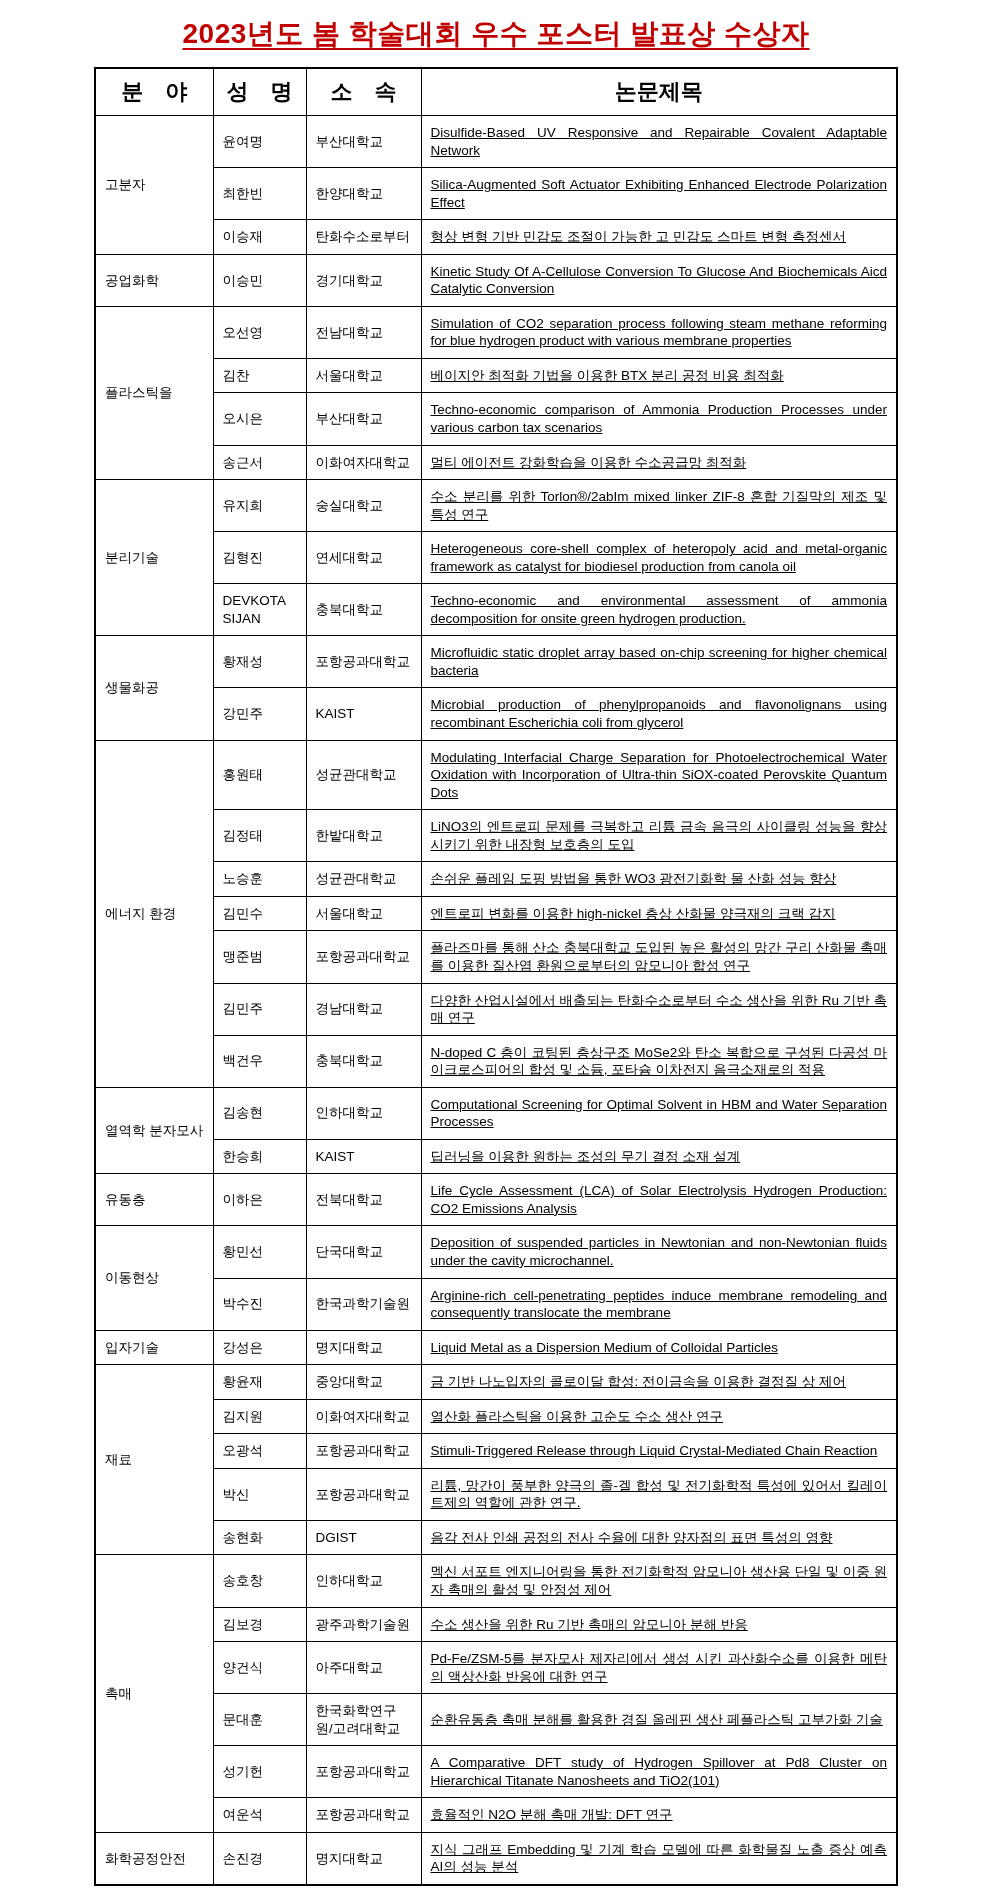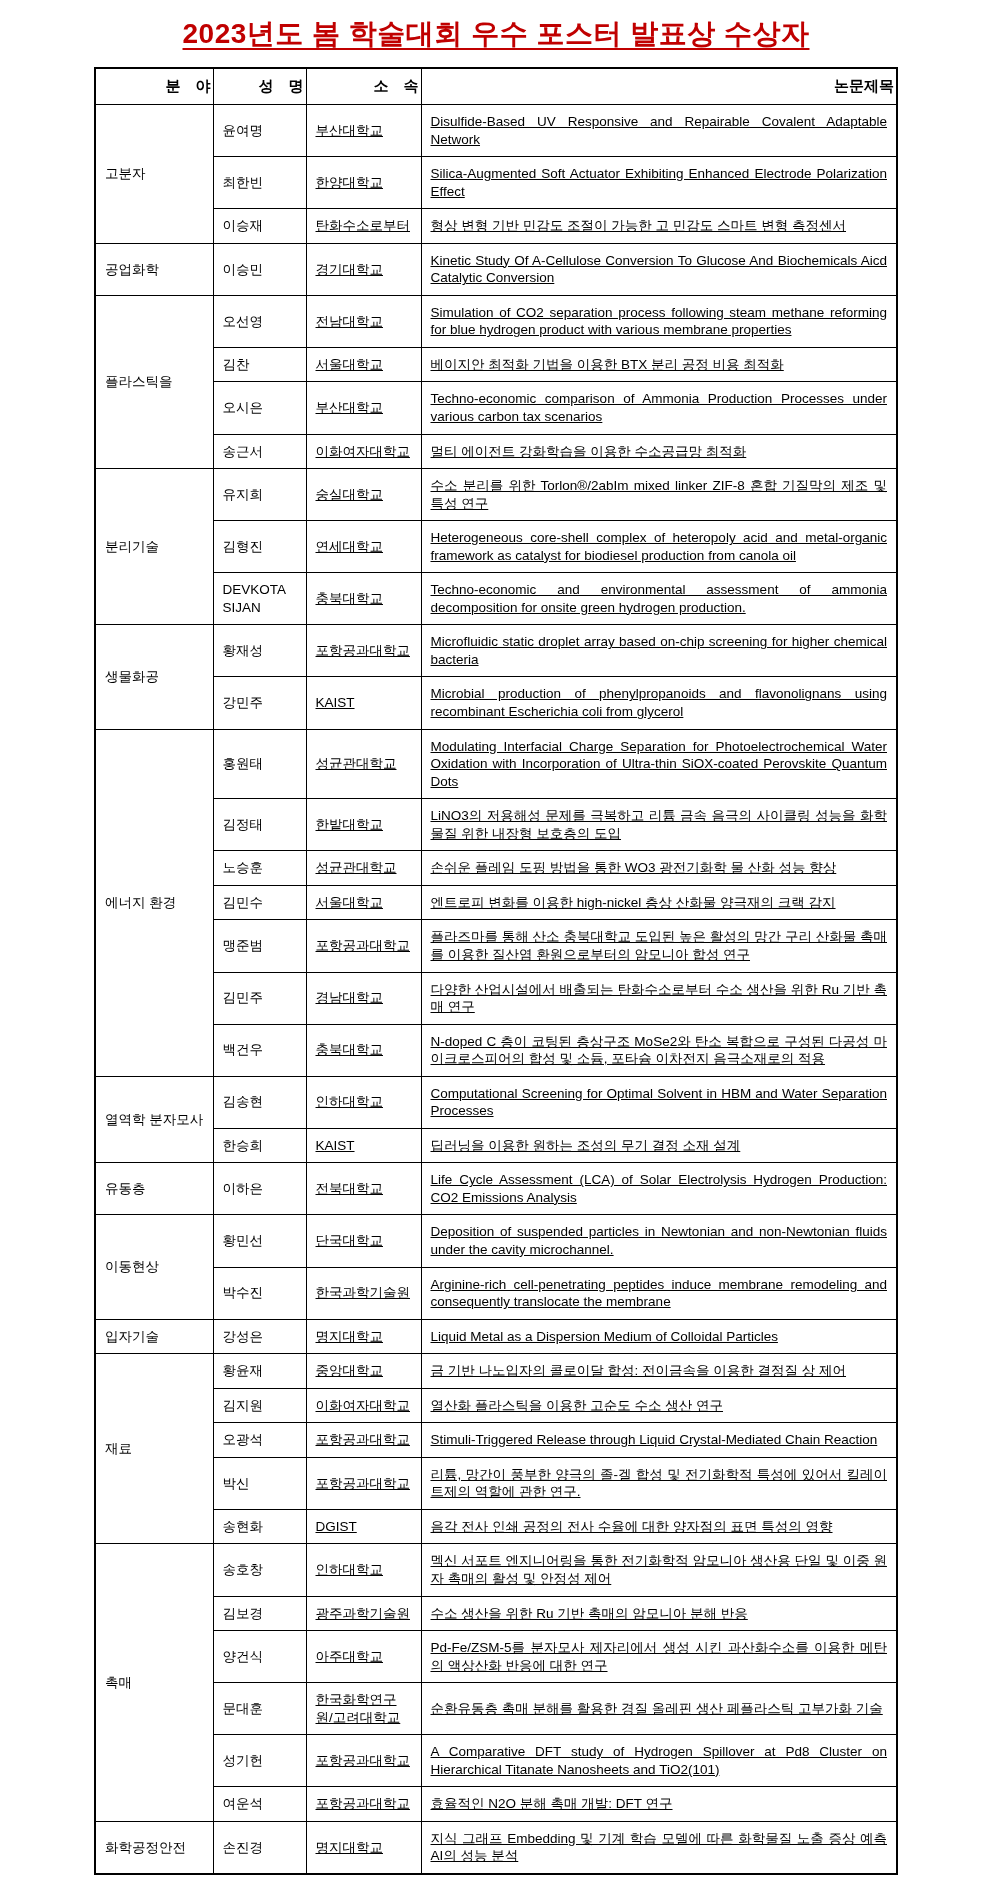--- a/index.html
+++ b/index.html
@@ -36,41 +36,40 @@
     width: 802px;
     margin: 0 auto;
     border: 2px solid #000;
   }
   table.awards th, table.awards td {
     border: 1px solid #000;
     vertical-align: middle;
     box-sizing: border-box;
   }
   table.awards th {
-    font-size: 15px;
+    font-size: 22px;
     font-weight: bold;
     padding: 8px 2px;
-    text-align: right;
+    text-align: center;
   }
   table.awards td {
     font-size: 13.5px;
     line-height: 1.3;
     padding: 8px 9px;
   }
   td.field {
     text-align: left;
     padding: 8px 4px;
   }
   td.name {
     padding: 8px 4px 8px 10px;
   }
   td.affil {
     padding: 8px 3px 8px 9px;
     overflow-wrap: break-word;
-    text-decoration: underline;
   }
   td.paper {
     text-align: justify;
     padding: 8px 10px;
     text-decoration: underline;
   }
   col.c-field { width: 118px; }
   col.c-name  { width: 93px;  }
   col.c-affil { width: 115px; }
   col.c-paper { width: 476px; }
@@ -169,21 +168,21 @@
         </tr>
         <tr>
           <td rowspan="7" class="field">에너지 환경</td>
           <td class="name">홍원태</td>
           <td class="affil">성균관대학교</td>
           <td class="paper">Modulating Interfacial Charge Separation for Photoelectrochemical Water Oxidation with Incorporation of Ultra-thin SiOX-coated Perovskite Quantum Dots</td>
         </tr>
         <tr>
           <td class="name">김정태</td>
           <td class="affil">한밭대학교</td>
-          <td class="paper">LiNO3의 저용해성 문제를 극복하고 리튬 금속 음극의 사이클링 성능을 화학물질 위한 내장형 보호층의 도입</td>
+          <td class="paper">LiNO3의 엔트로피 문제를 극복하고 리튬 금속 음극의 사이클링 성능을 향상시키기 위한 내장형 보호층의 도입</td>
         </tr>
         <tr>
           <td class="name">노승훈</td>
           <td class="affil">성균관대학교</td>
           <td class="paper">손쉬운 플레임 도핑 방법을 통한 WO3 광전기화학 물 산화 성능 향상</td>
         </tr>
         <tr>
           <td class="name">김민수</td>
           <td class="affil">서울대학교</td>
           <td class="paper">엔트로피 변화를 이용한 high-nickel 층상 산화물 양극재의 크랙 감지</td>

